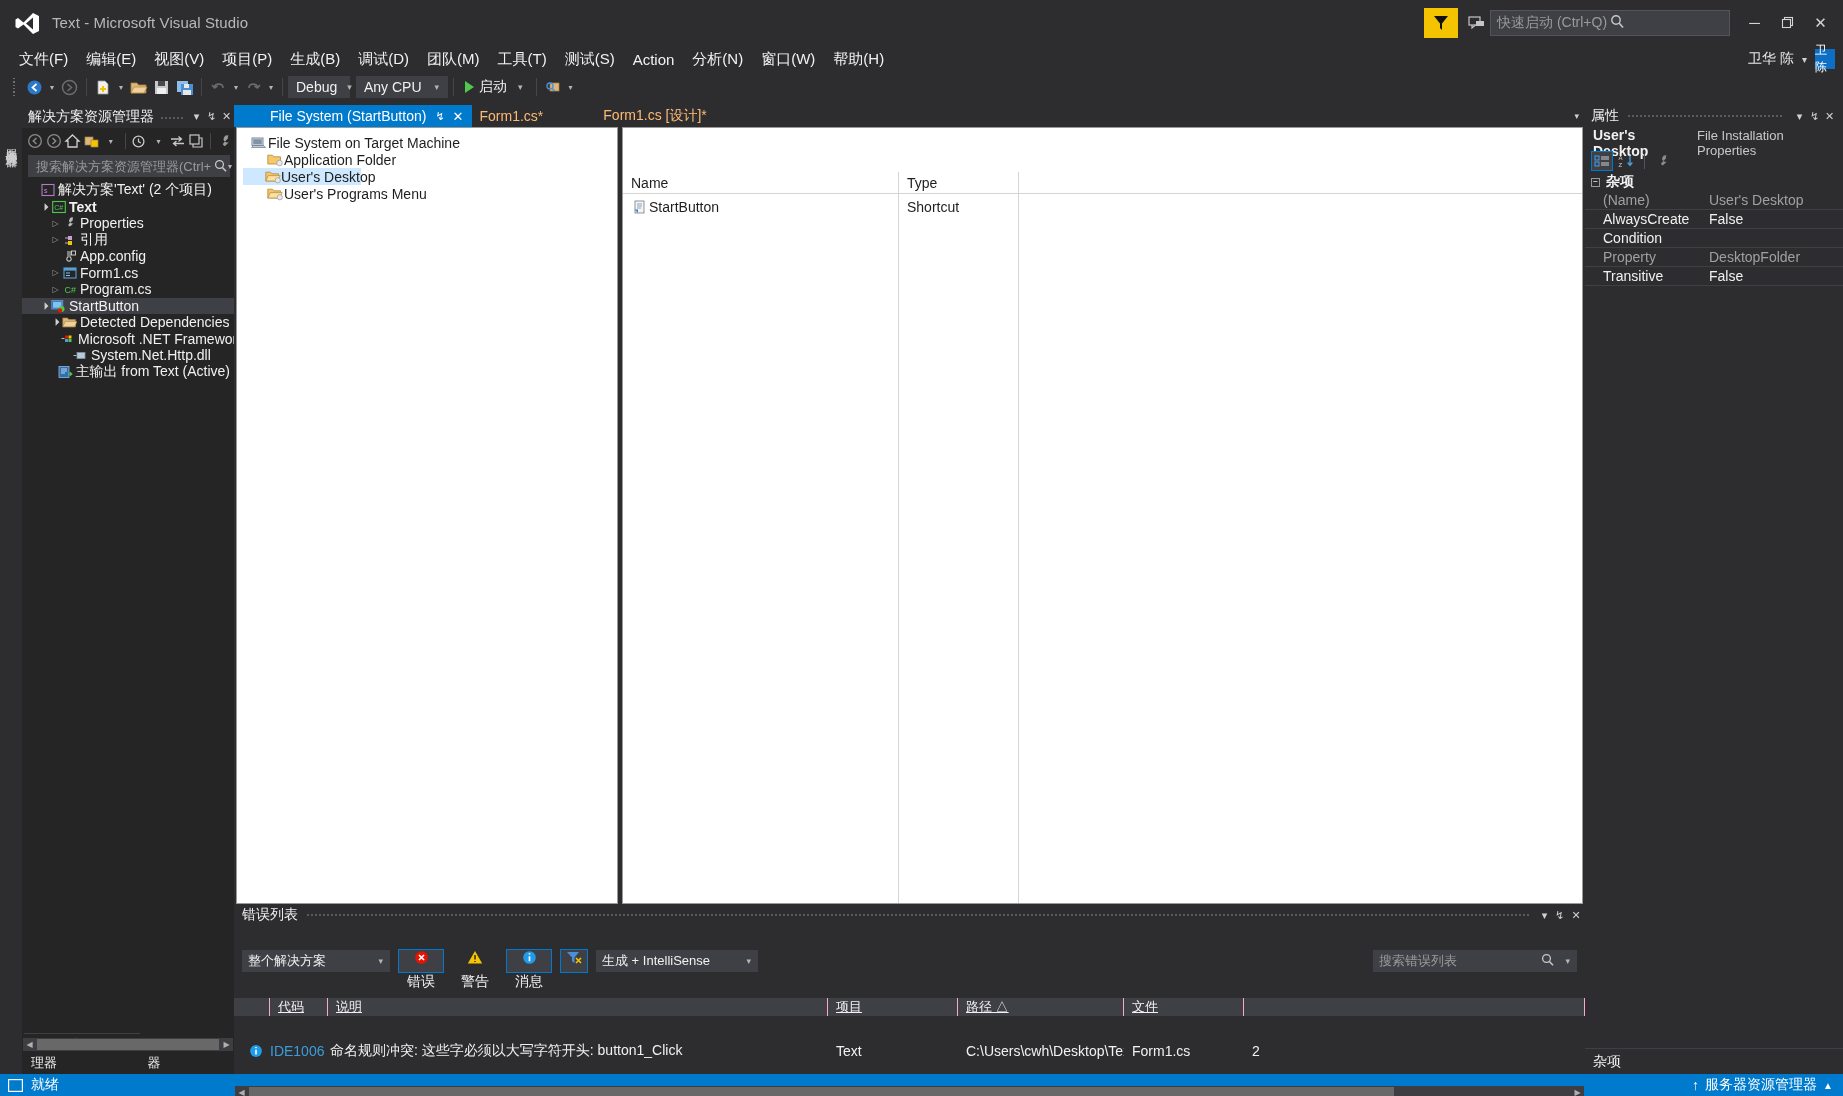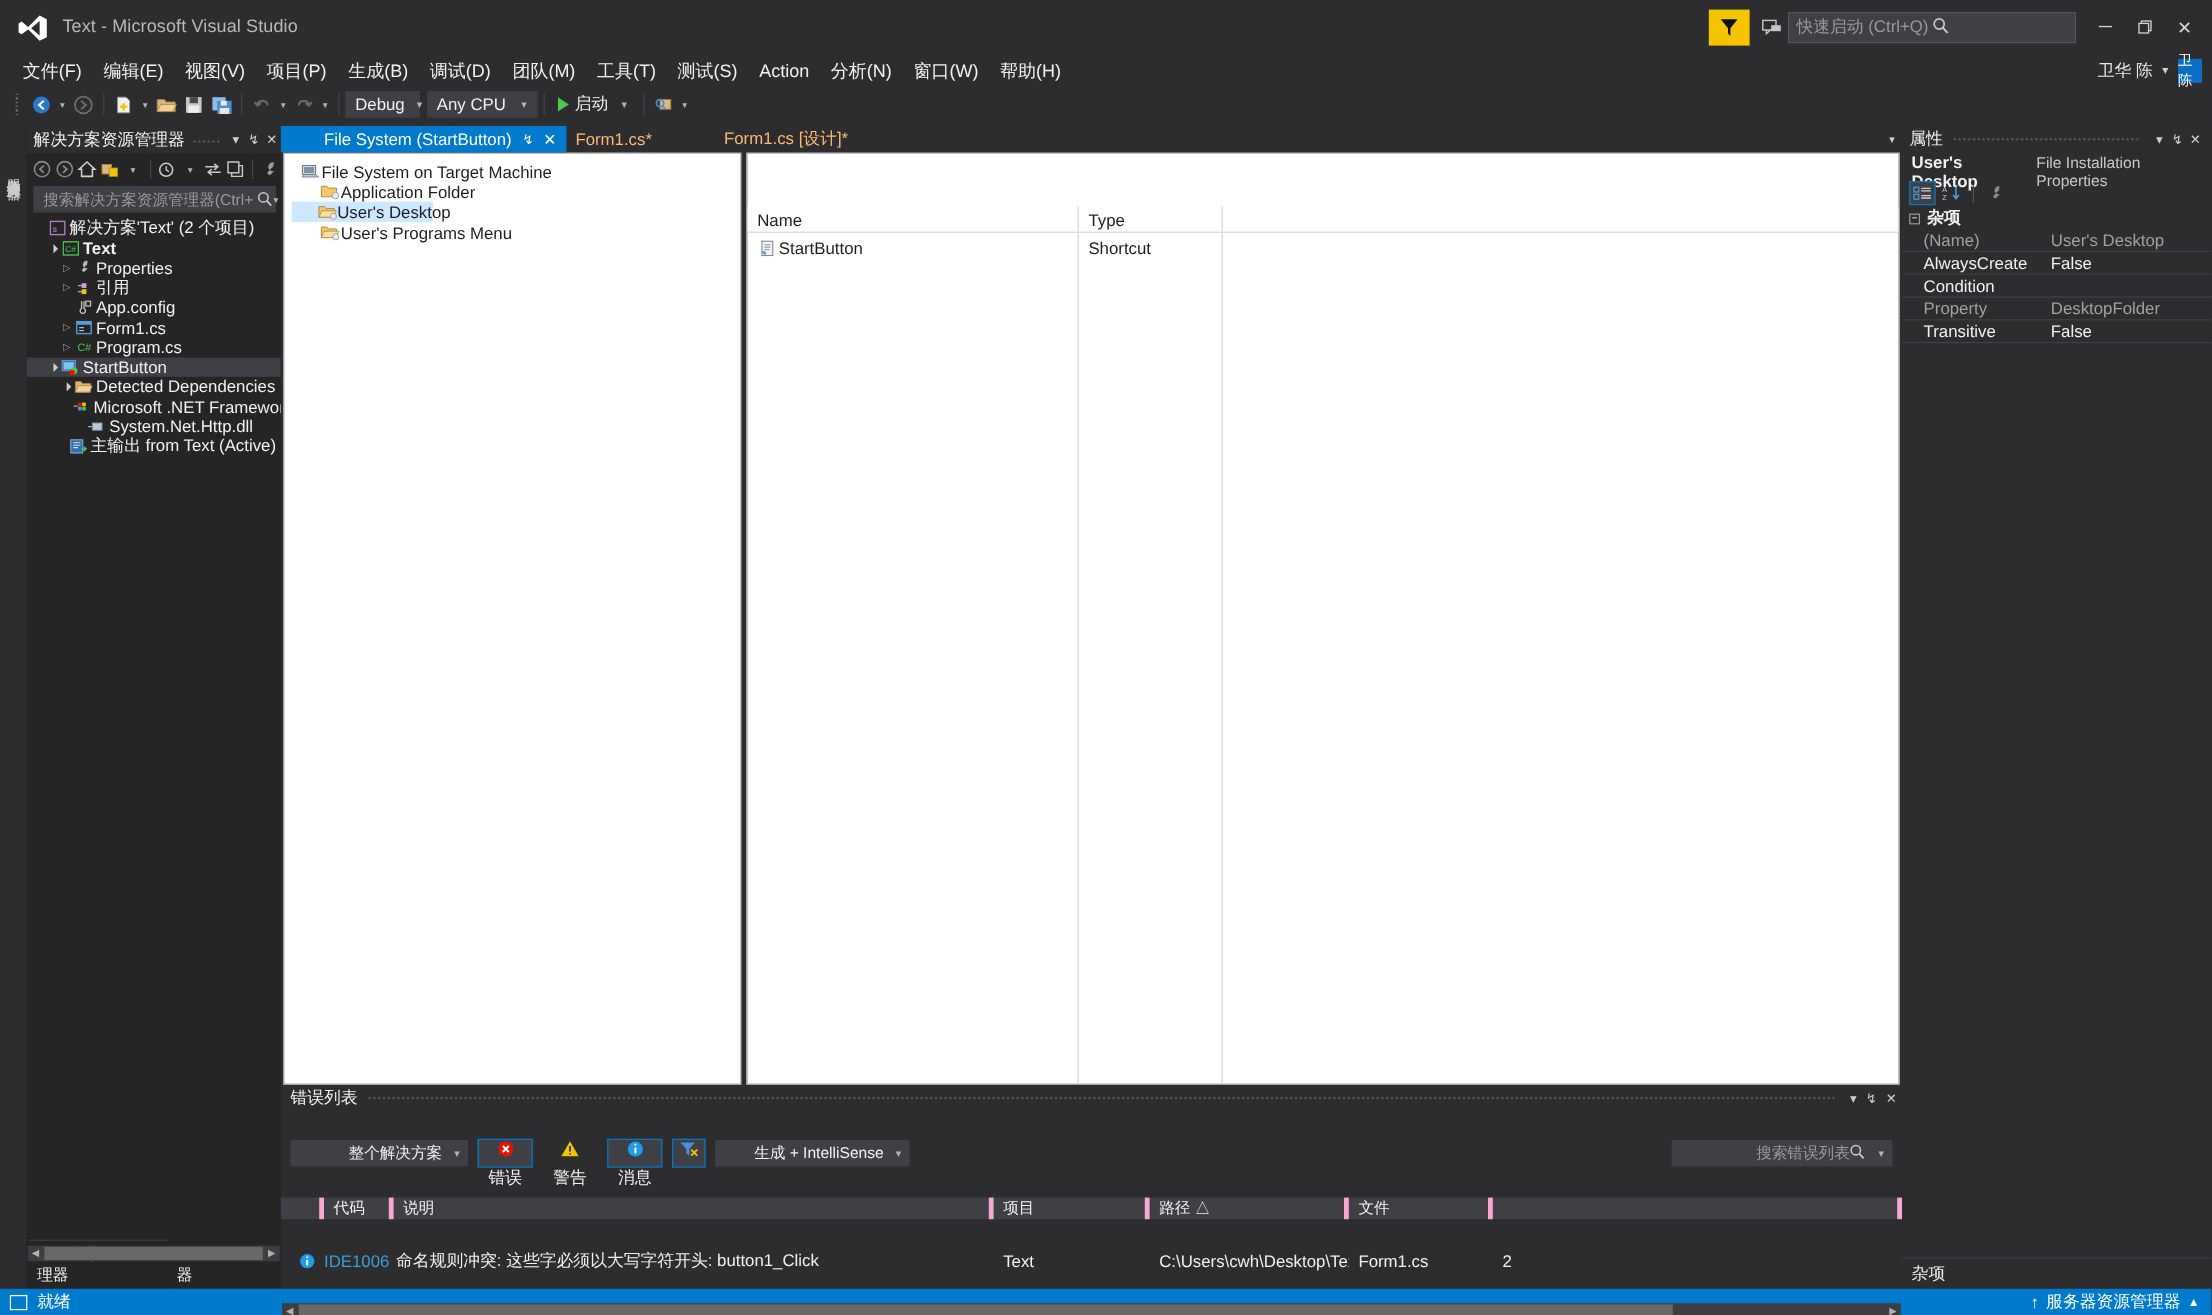--- a/index.html
+++ b/index.html
@@ -111,26 +111,26 @@
   .lv-col2 { width:120px; border-right:1px solid #d4d4d4; padding-top:4px; }
   .lv-rest { flex:1; }
   .lvrow { height:18px; display:flex; align-items:center; padding-left:8px; font-size:14px; color:#1e1e1e; white-space:nowrap; }
   .lvrow .fi { width:18px; display:flex; align-items:center; justify-content:center; }
 
   
   .errpane { height:168px; background:#2d2d30; display:flex; flex-direction:column; flex:0 0 168px; margin-top:2px;gap:25px; }
   .err-hdr { height:22px; display:flex; align-items:center; padding-left:8px; }
   .err-hdr .ttl { font-size:14px; }
   .err-tools { height:28px; display:flex; align-items:center; gap:8px; padding-left:8px; }
-  .combo2 { height:22px; background:#3f3f46; display:flex; align-items:center; padding:0 2px 0 6px; font-size:13px; color:#f1f1f1;text-align:right; }
+  .combo2 { height:22px; background:#3f3f46; display:flex; align-items:center; padding:0 2px 0 6px; font-size:13px; color:#f1f1f1; }
   .combo2 .cdn { color:#b4b4b4; font-size:9px; padding:0 5px 0 10px; }
   .pill { height:24px; display:flex; align-items:center; gap:5px; padding:0 8px; border:1px solid transparent; font-size:14px;flex-direction:column; }
   .pill.on { border-color:#007acc; background:#3f3f46; }
   .err-colhdr { height:20px; display:flex; background:#3f3f46; font-size:13px; align-items:stretch; }
-  .err-colhdr .c { display:flex; align-items:center; padding-left:8px; border-right:4px solid #f9a8d4; }
+  .err-colhdr .c { display:flex; align-items:center; padding-left:8px; border-right:1px solid #f9a8d4;text-decoration:underline; }
   .err-rows { flex:1; }
   .errrow { height:20px; display:flex; align-items:center; font-size:14px; }
   .errrow .cell { padding-left:8px; white-space:nowrap; overflow:hidden; }
   .code-link { color:#3b9dd8; }
   .err-scroll { height:14px; display:flex; align-items:center; background:#2d2d30; }
   .err-tabs { height:22px; display:flex; align-items:flex-end; padding-left:2px; }
   .err-tabs .t { padding:2px 8px; font-size:13px; color:#f1f1f1; }
   .err-tabs .t.active { background:#252526; border-top:1px solid #3f3f46; }
 
   
@@ -665,21 +665,21 @@
             <span><svg width="16" height="15" viewBox="0 0 16 15">
                   <path d="M1 2 L13 2 L8.5 7.5 L8.5 13 L6 11.2 L6 7.5 Z" fill="#4a90d9"></path>
                   <path d="M10 8 L15 13 M15 8 L10 13" stroke="#f5c400" stroke-width="1.6"></path>
                 </svg></span>
           </div>
           <div class="combo2" style="width:162px">
             <span style="flex:1">生成 + IntelliSense</span>
             <span class="cdn">▾</span>
           </div>
           <div style="flex:1"></div>
-          <div class="combo2" style="width:184px;margin-right:8px">
+          <div class="combo2" style="width:204px;margin-right:8px">
             <span style="flex:1;color:#9a9a9a">搜索错误列表</span>
             <span><svg width="14" height="14" viewBox="0 0 14 14">
                   <circle cx="5.5" cy="5.5" r="3.9" fill="none" stroke="#c8c8c8" stroke-width="1.3"></circle>
                   <line x1="8.4" y1="8.4" x2="12" y2="12.3" stroke="#c8c8c8" stroke-width="1.5"></line>
                 </svg></span>
             <span class="cdn">▾</span>
           </div>
         </div>
         <div class="err-colhdr">
           <div class="c" style="width:36px"></div>

